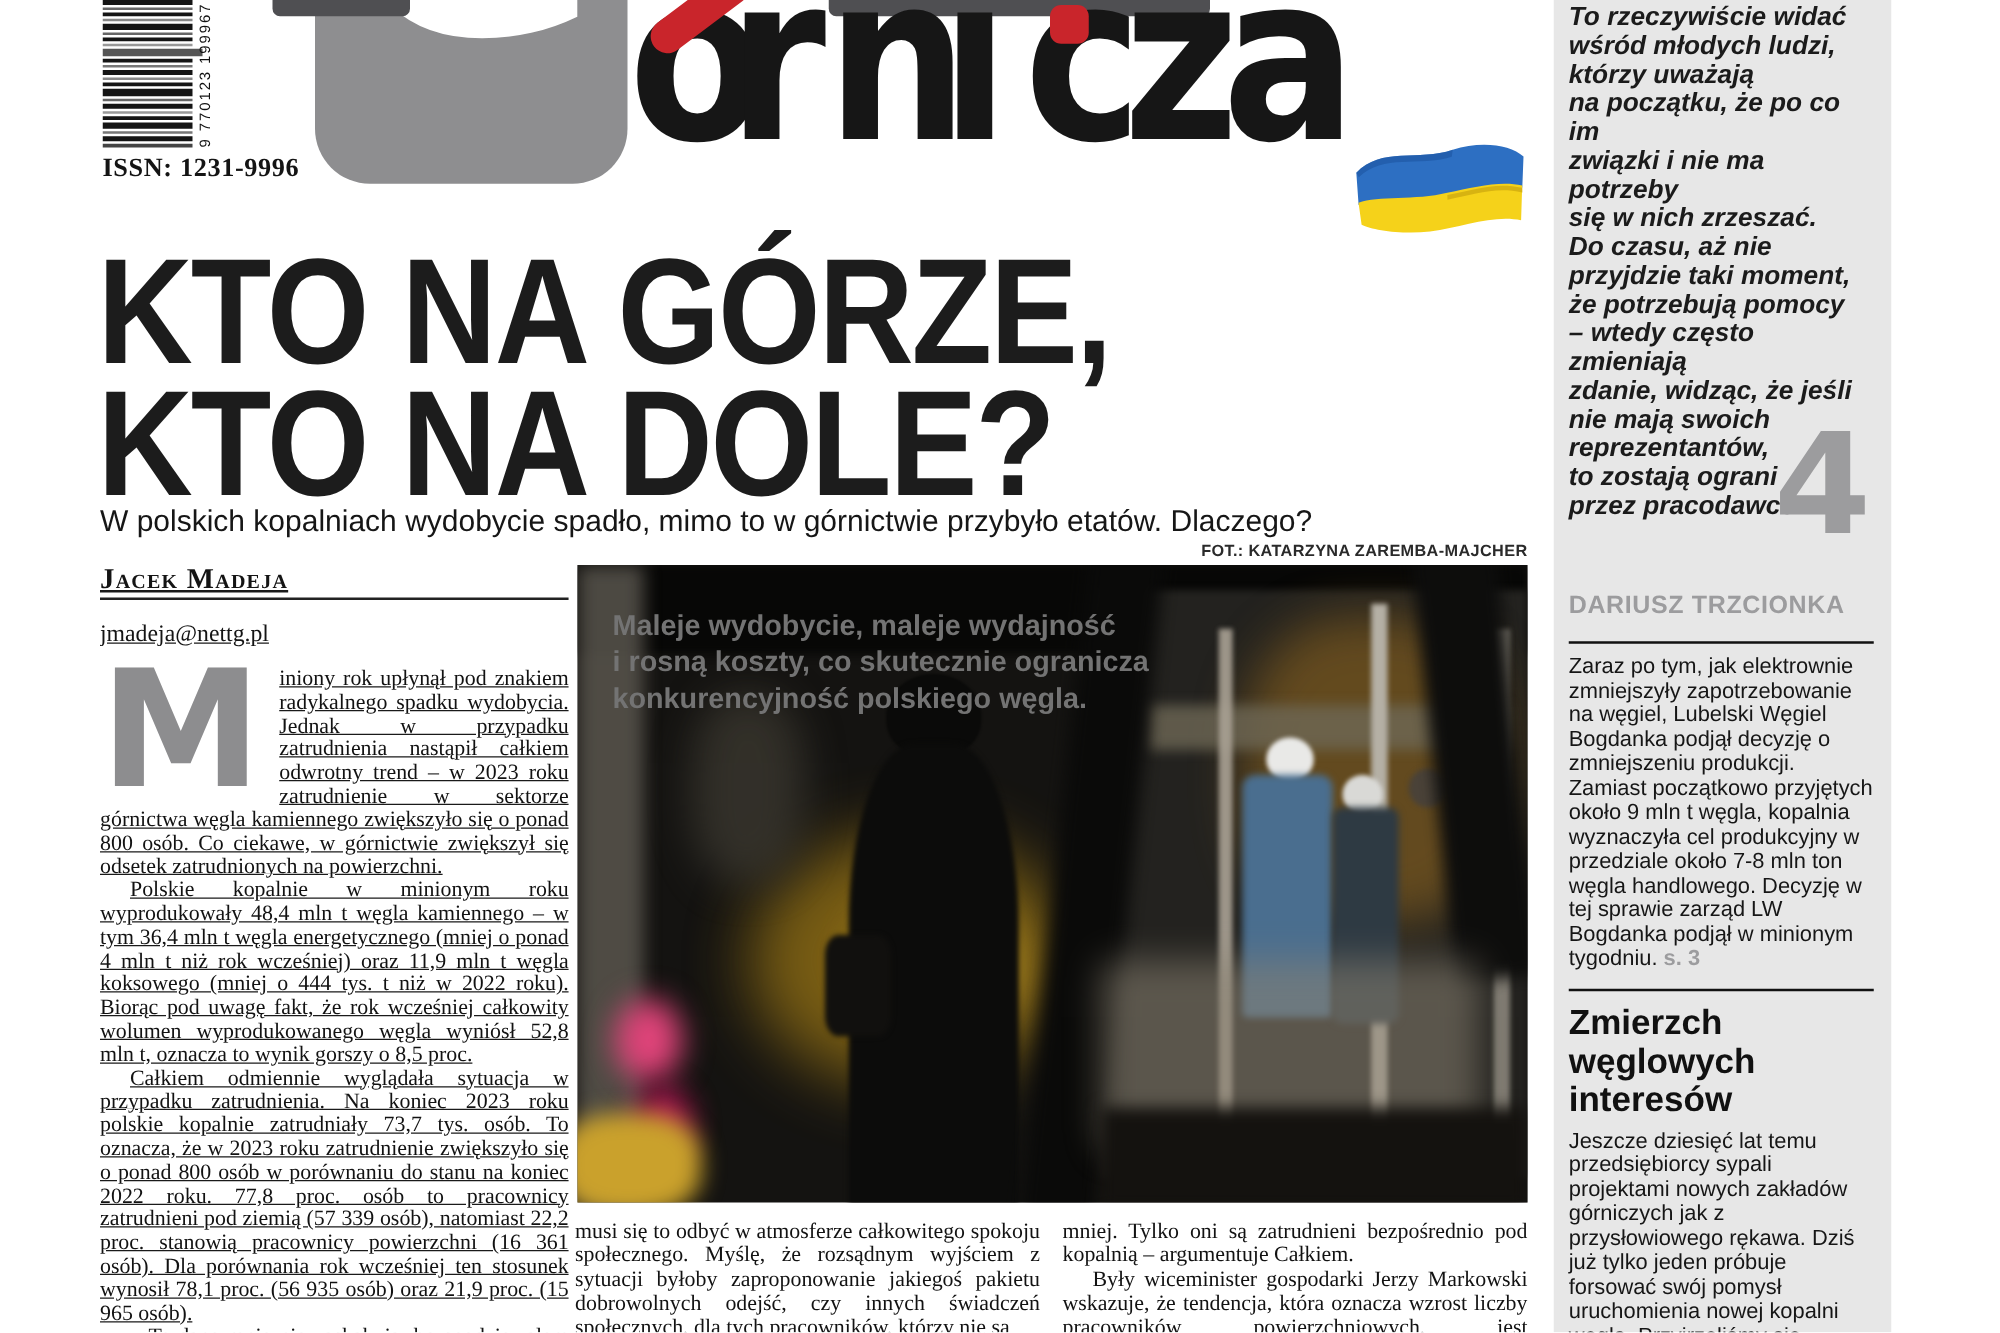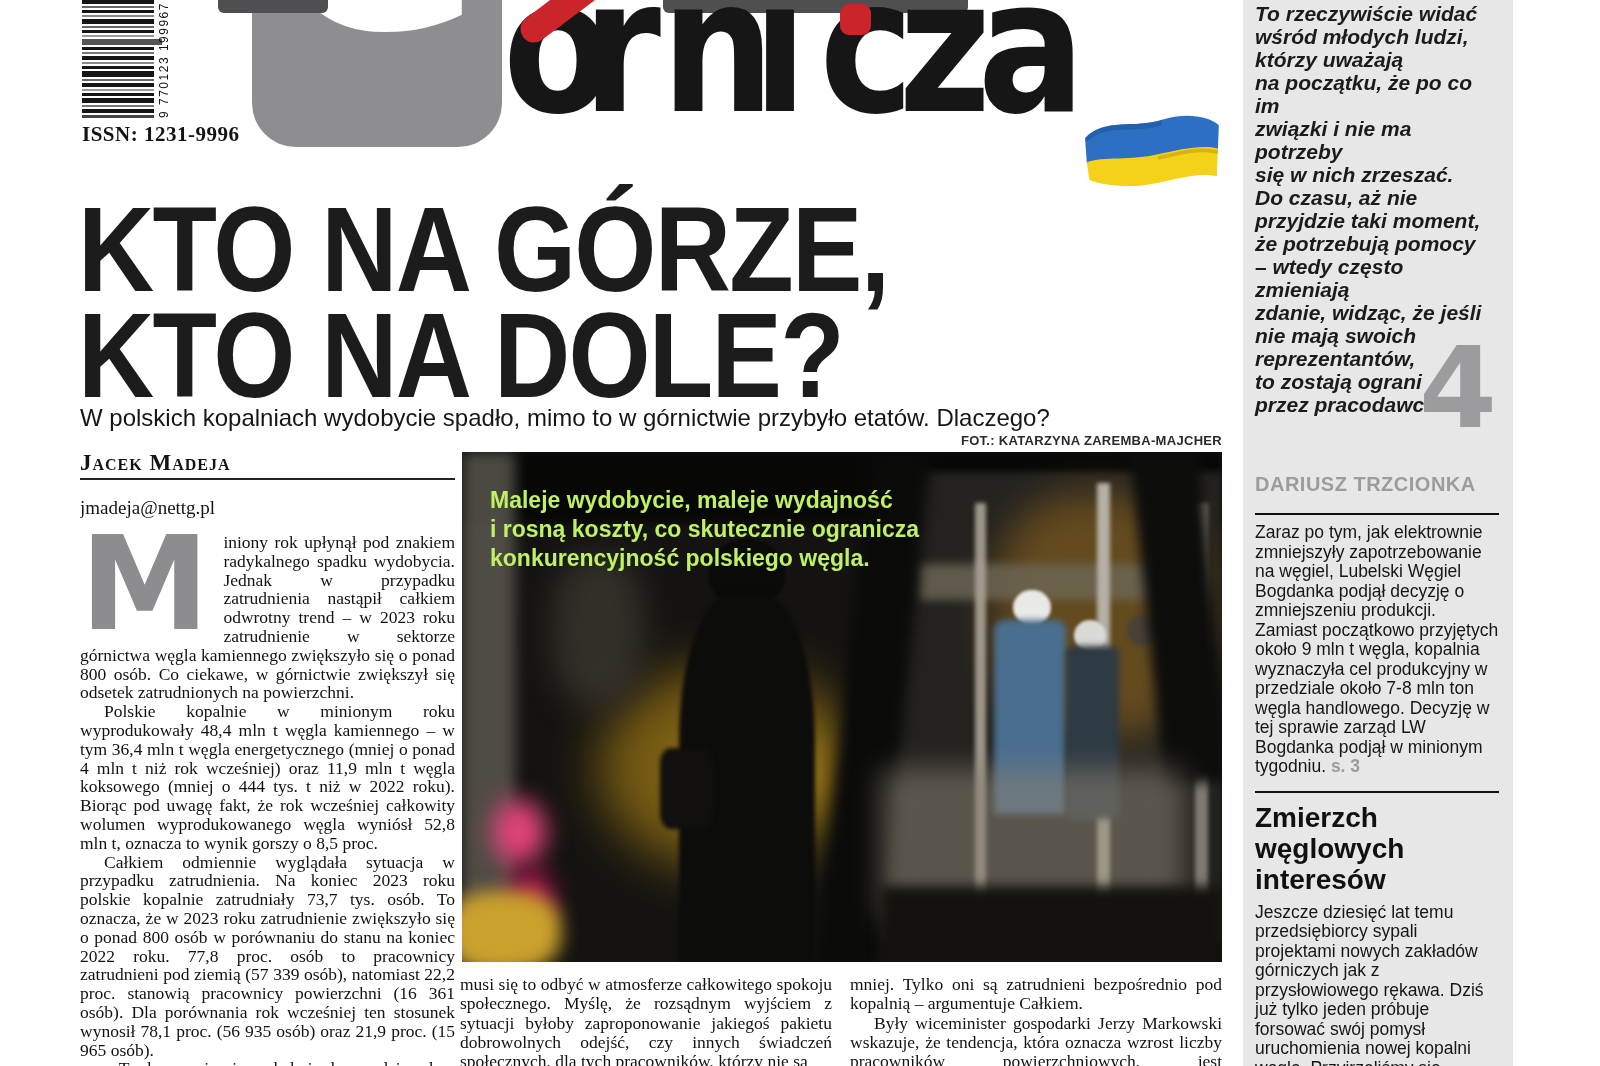--- a/index.html
+++ b/index.html
@@ -41,35 +41,35 @@
   .headline { position:absolute; left:78px; top:196px; width:1140px;
      font:bold 120px "Liberation Sans", sans-serif; line-height:106px; letter-spacing:-2px;
      color:#1c1c1c; transform:scaleX(0.88); transform-origin:left top; white-space:nowrap; }
   .deck { position:absolute; left:80px; top:404px; width:1140px;
      font:24px "Liberation Sans", sans-serif; color:#161616; }
 
   .photo-credit { position:absolute; left:822px; top:433px; width:400px; text-align:right;
      font:bold 13px "Liberation Sans", sans-serif; color:#2a2a2a; letter-spacing:0.3px; }
 
   
-  .col-left { position:absolute; left:80px; top:450px; width:375px; height:616px; overflow:hidden; }
+  .col-left { position:absolute; left:80px; top:450px; width:375px; height:616px; overflow:hidden;text-decoration:underline; }
   .byline { border-bottom:2px solid #222; padding-bottom:2px; }
   .byline-name { font:bold 23px "Liberation Serif", serif; font-variant:small-caps; letter-spacing:1px; color:#141414; }
   .byline-mail { font:19px "Liberation Serif", serif; color:#141414; margin-top:17px; margin-bottom:14px; }
   .body-text p { font-size:17.5px; line-height:18.8px; text-align:justify; color:#121212; }
   .body-text p + p { text-indent:24px; }
   .dropcap { float:left; font:bold 130px "DejaVu Sans", sans-serif; color:#8d8d8f;
      line-height:94px; margin:4px 14px 0 0; }
 
   
   .photo { position:absolute; left:462px; top:452px; width:760px; height:510px;
      background:#141311; overflow:hidden; }
   .ph { position:absolute; }
   .photo-caption { position:absolute; left:28px; top:34px; z-index:50;
-     font:bold 23px "Liberation Sans", sans-serif; color:#bef264; line-height:29px; }
+     font:bold 23px "Liberation Sans", sans-serif; color:#737373; line-height:29px; }
 
   
   .bot-col { position:absolute; top:975px; width:372px; height:91px; overflow:hidden; }
   .bot-col p { font-size:17.5px; line-height:19.3px; text-align:justify; color:#121212; }
   .bot-col p + p { text-indent:24px; }
   .bot-a { left:460px; }
   .bot-b { left:850px; }
 
   
   .sidebar { position:absolute; left:1243px; top:0; width:270px; height:1066px;

